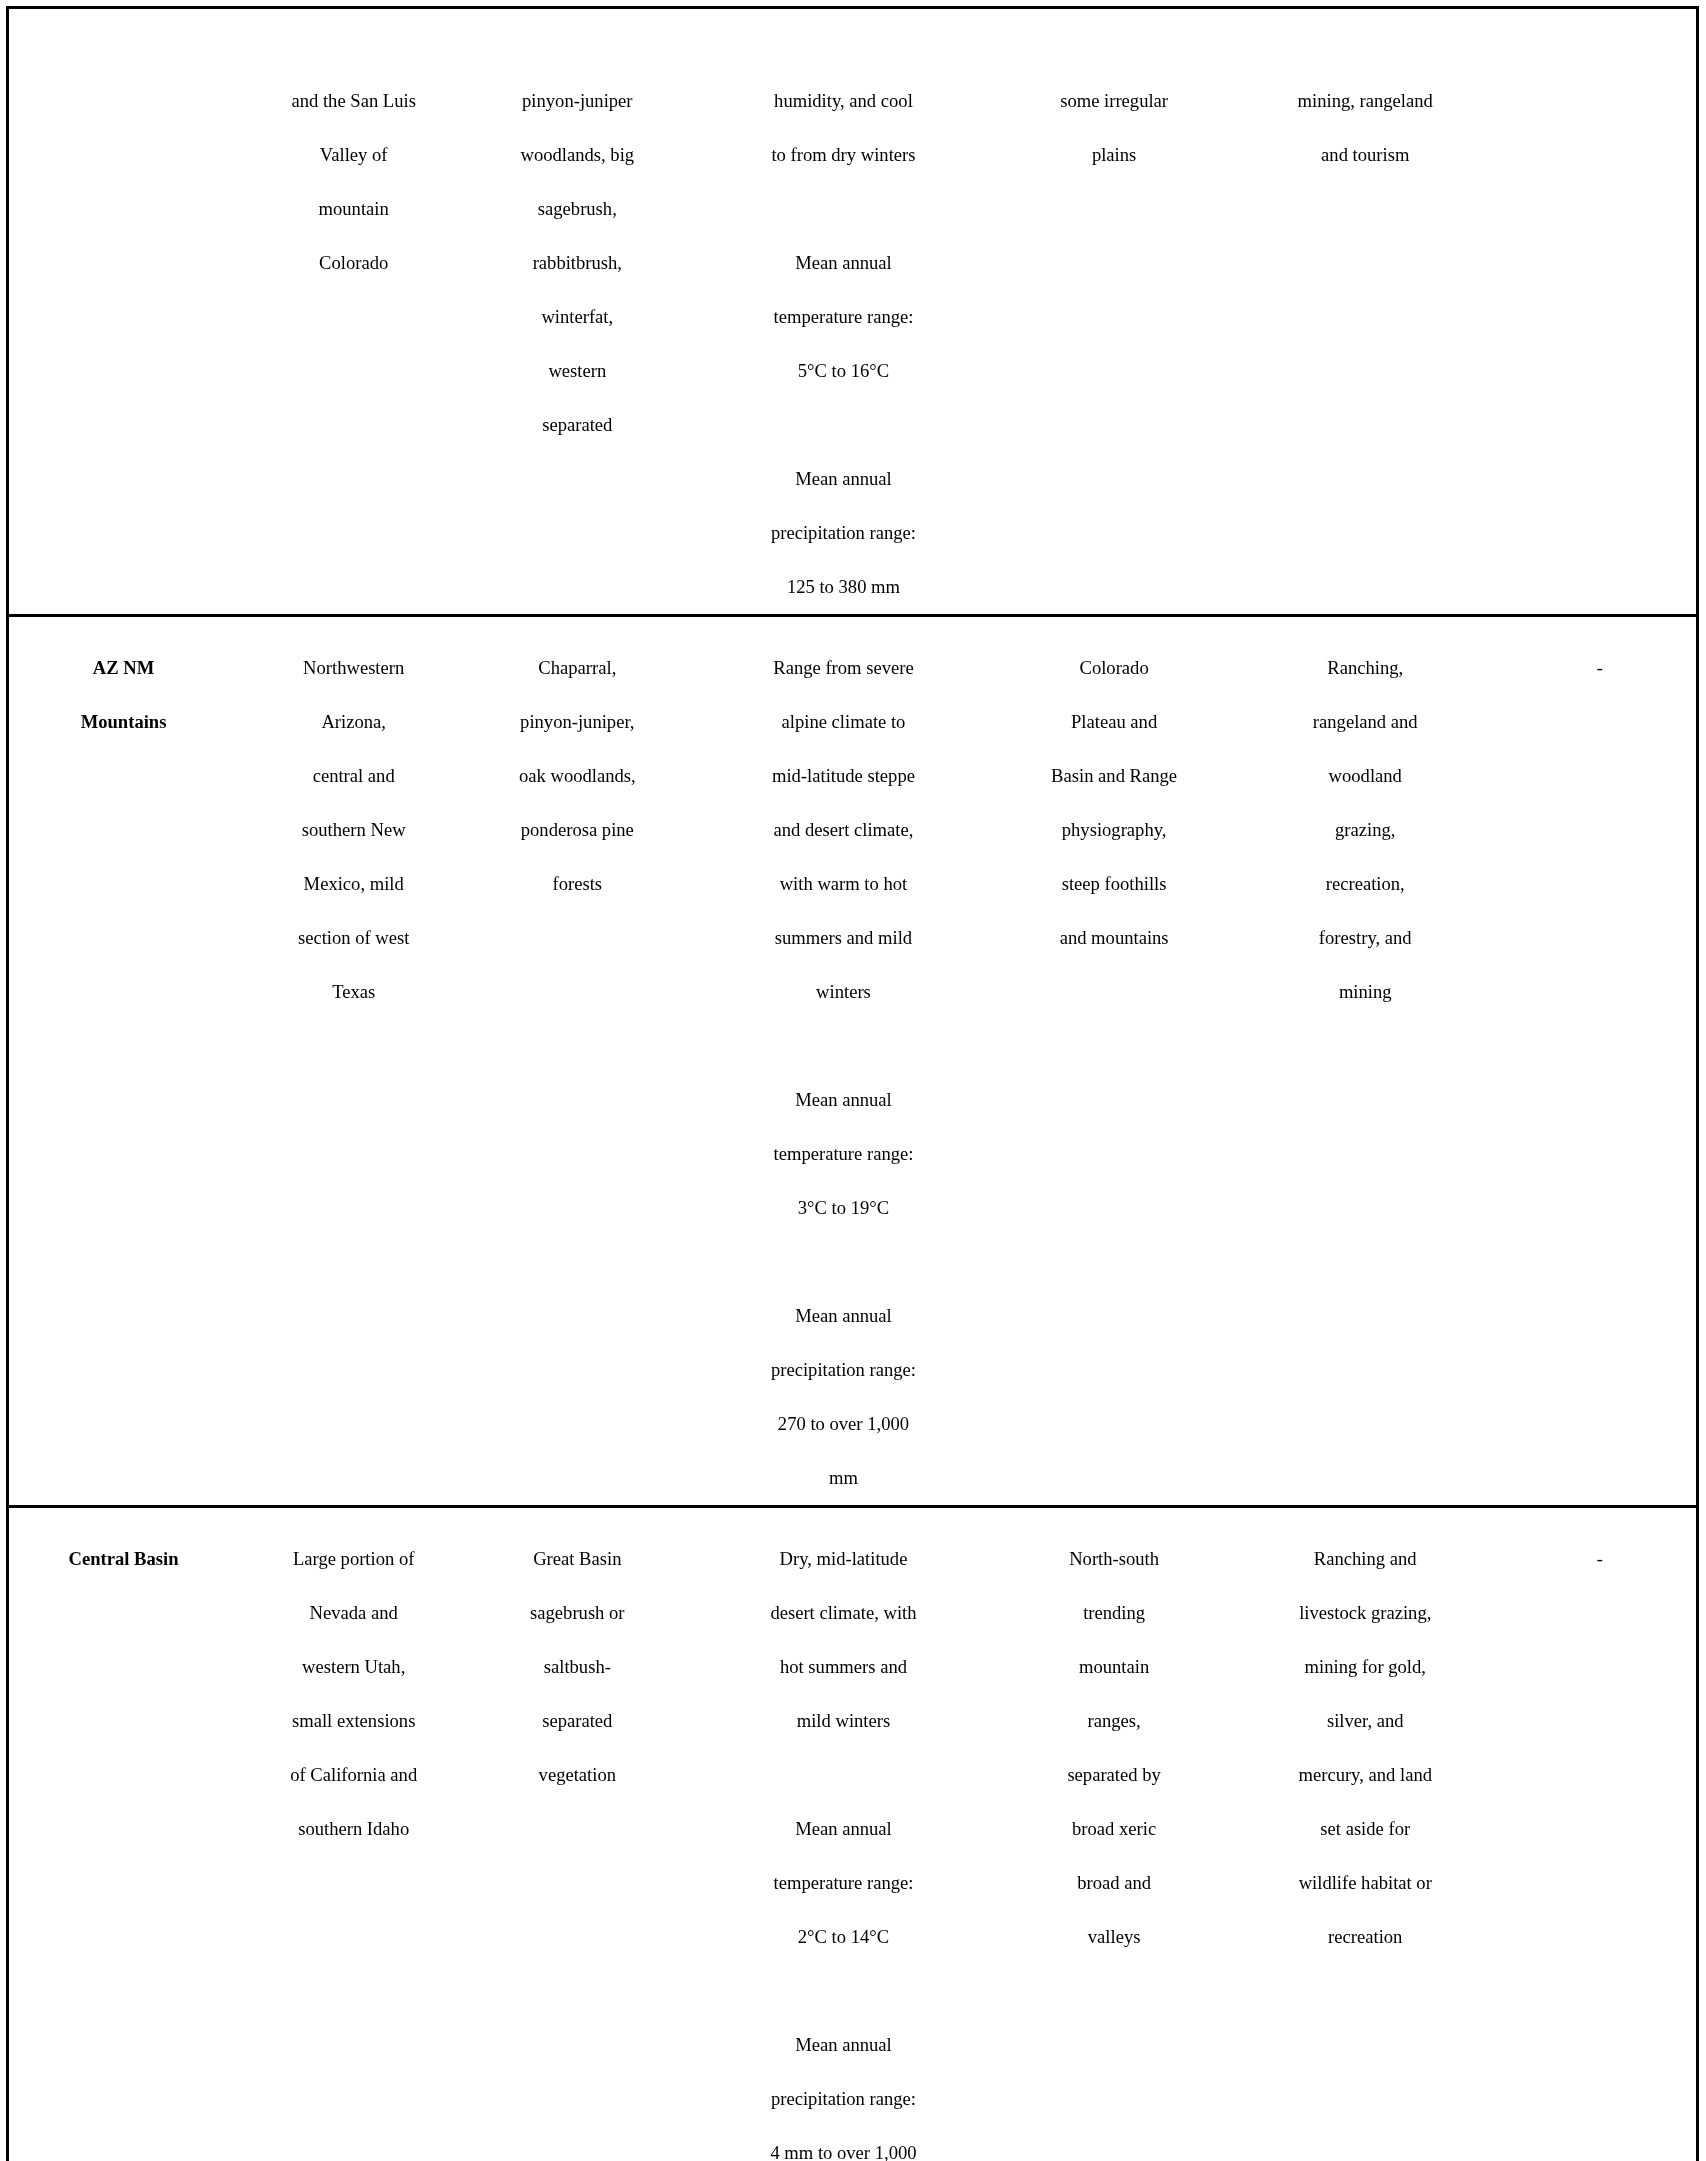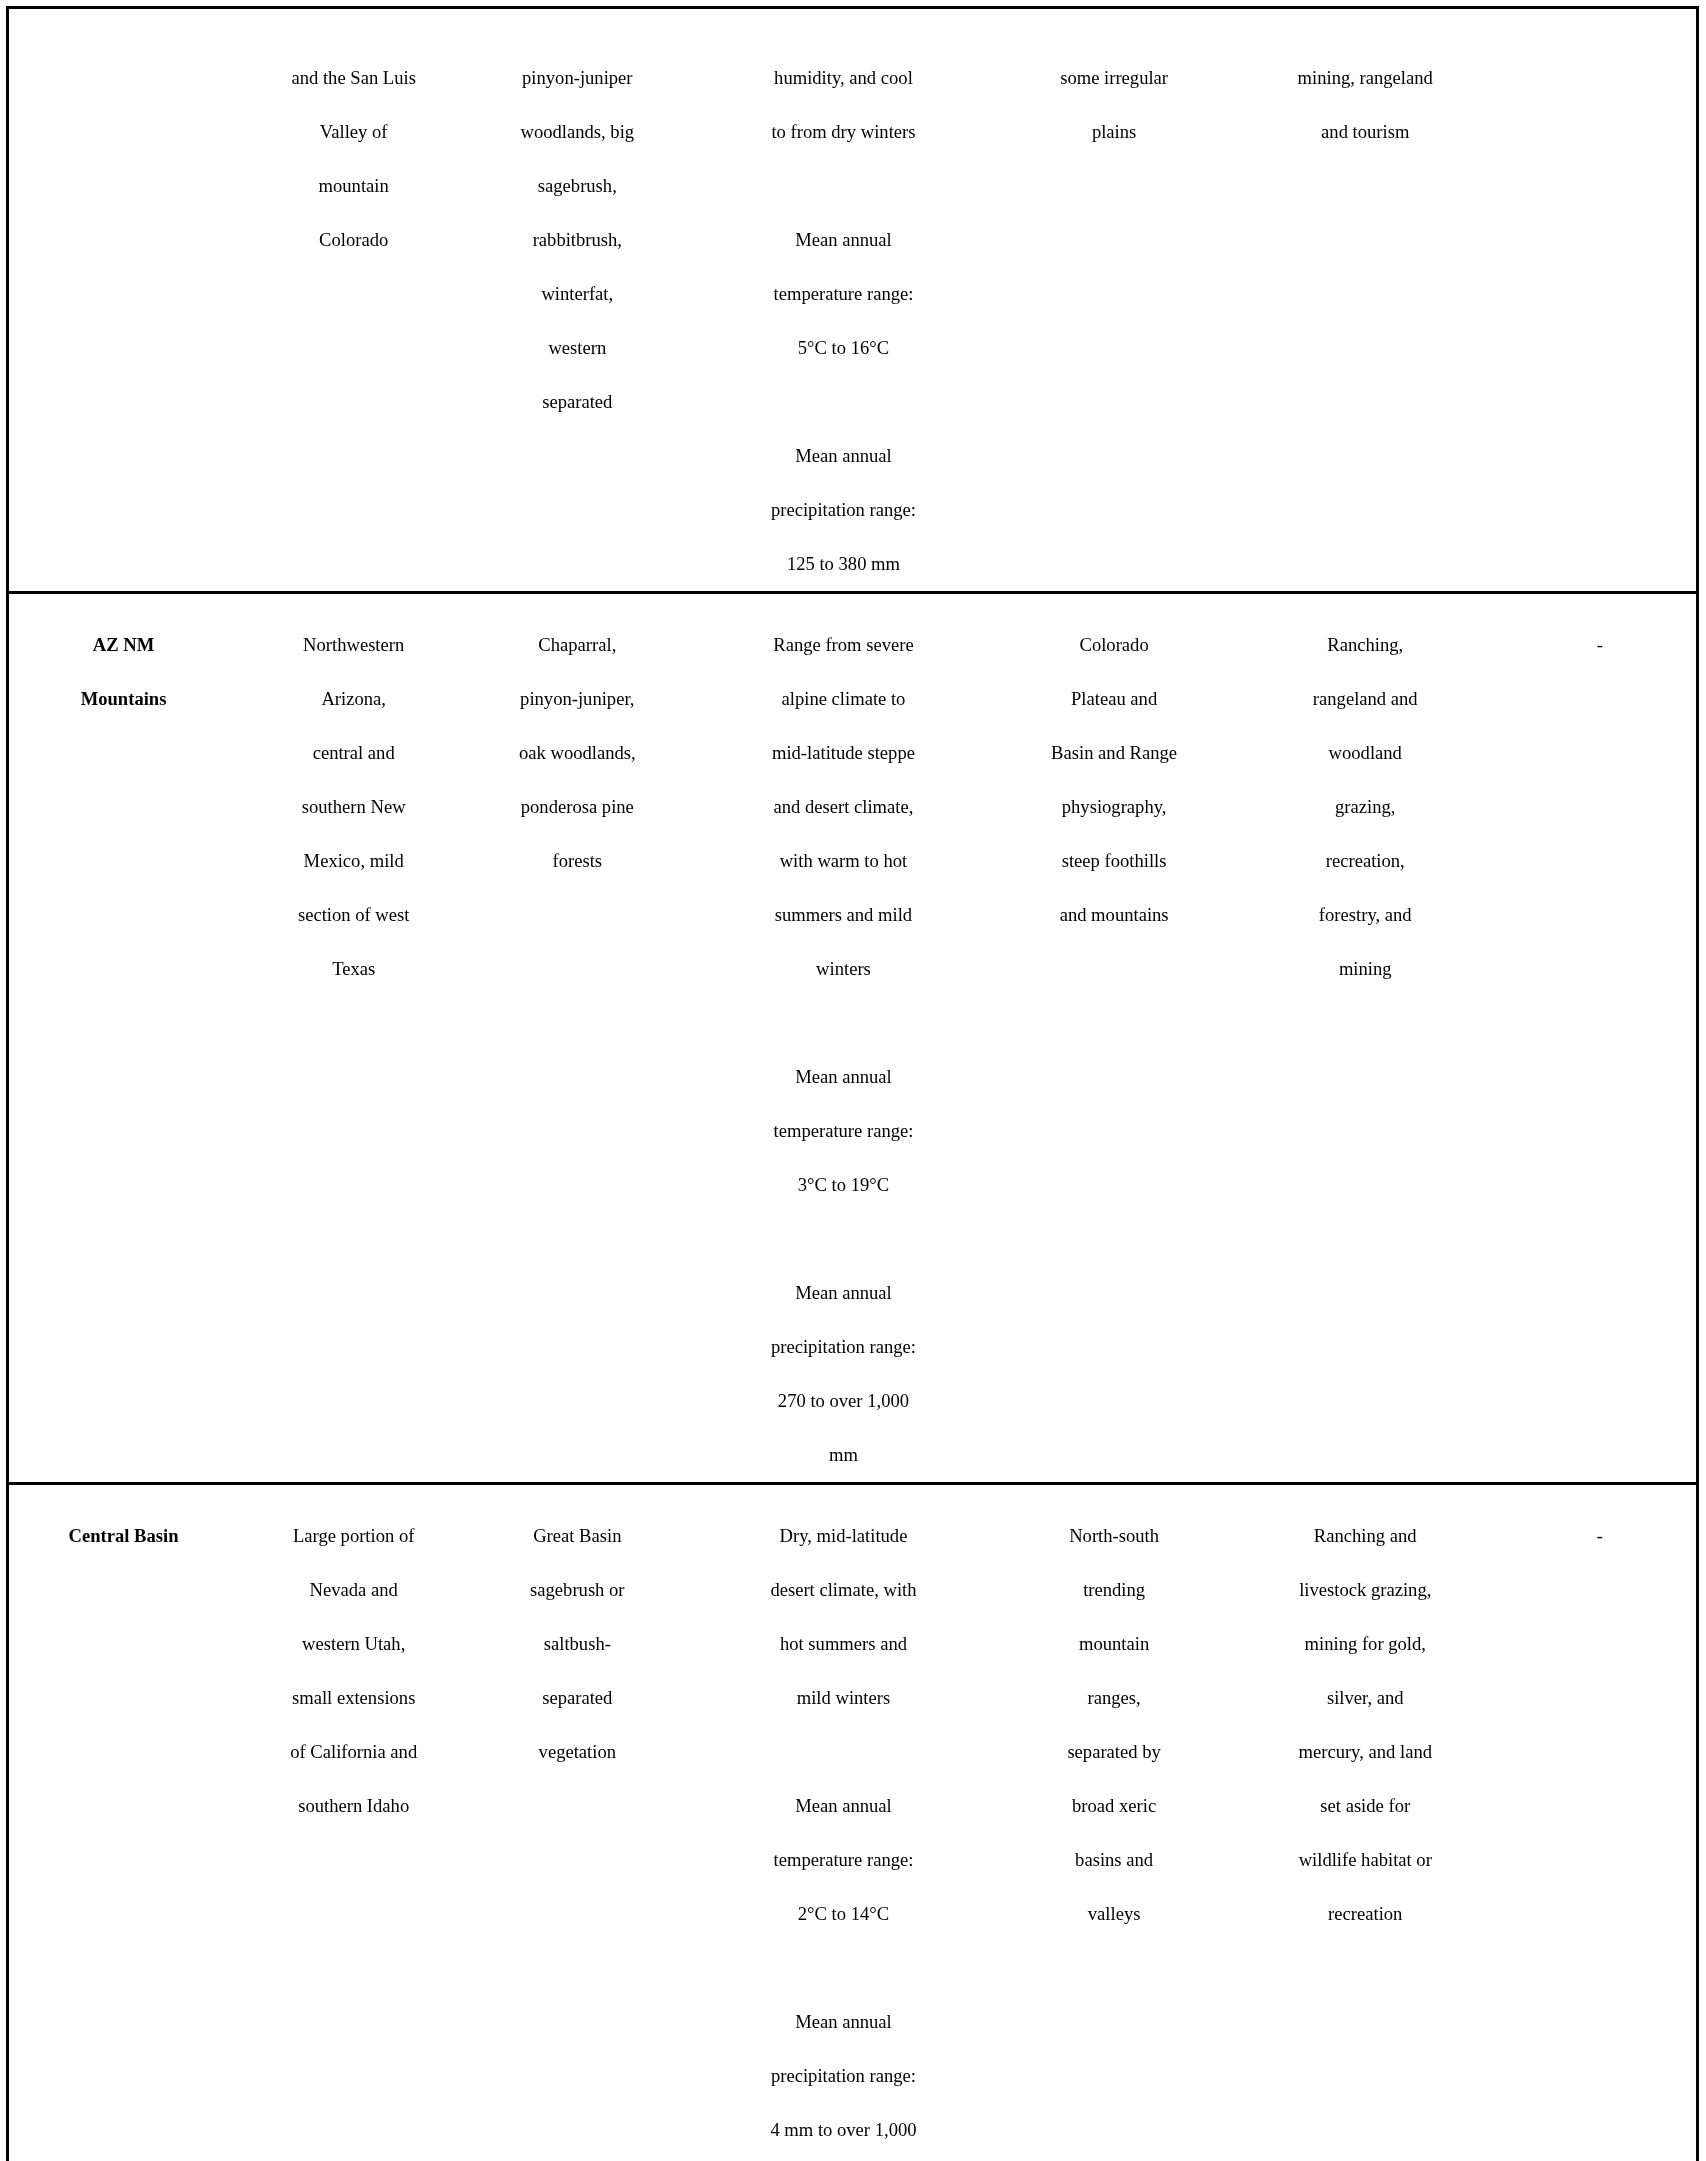--- a/index.html
+++ b/index.html
@@ -83,21 +83,21 @@
   .cell .ln.blank {
     white-space: pre;
   }
 
   
   td.name .cell .ln {
     font-weight: bold;
   }
 
   
-  .pt-top   { padding-top: 42px; }
+  .pt-top   { padding-top: 65px; }
   .pt-row   { padding-top: 24px; }
 
   
   td.dash .cell .ln {
     letter-spacing: 0;
   }
 </style>
 </head>
 <body>
 
@@ -287,21 +287,21 @@
               </span>
           </td>
           <td>
             <span class="cell pt-row">
                 <span class="ln">North-south</span>
                 <span class="ln">trending</span>
                 <span class="ln">mountain</span>
                 <span class="ln">ranges,</span>
                 <span class="ln">separated by</span>
                 <span class="ln">broad xeric</span>
-                <span class="ln">basins and</span>
+                <span class="ln">broad and</span>
                 <span class="ln">valleys</span>
               </span>
           </td>
           <td>
             <span class="cell pt-row">
                 <span class="ln">Ranching and</span>
                 <span class="ln">livestock grazing,</span>
                 <span class="ln">mining for gold,</span>
                 <span class="ln">silver, and</span>
                 <span class="ln">mercury, and land</span>

